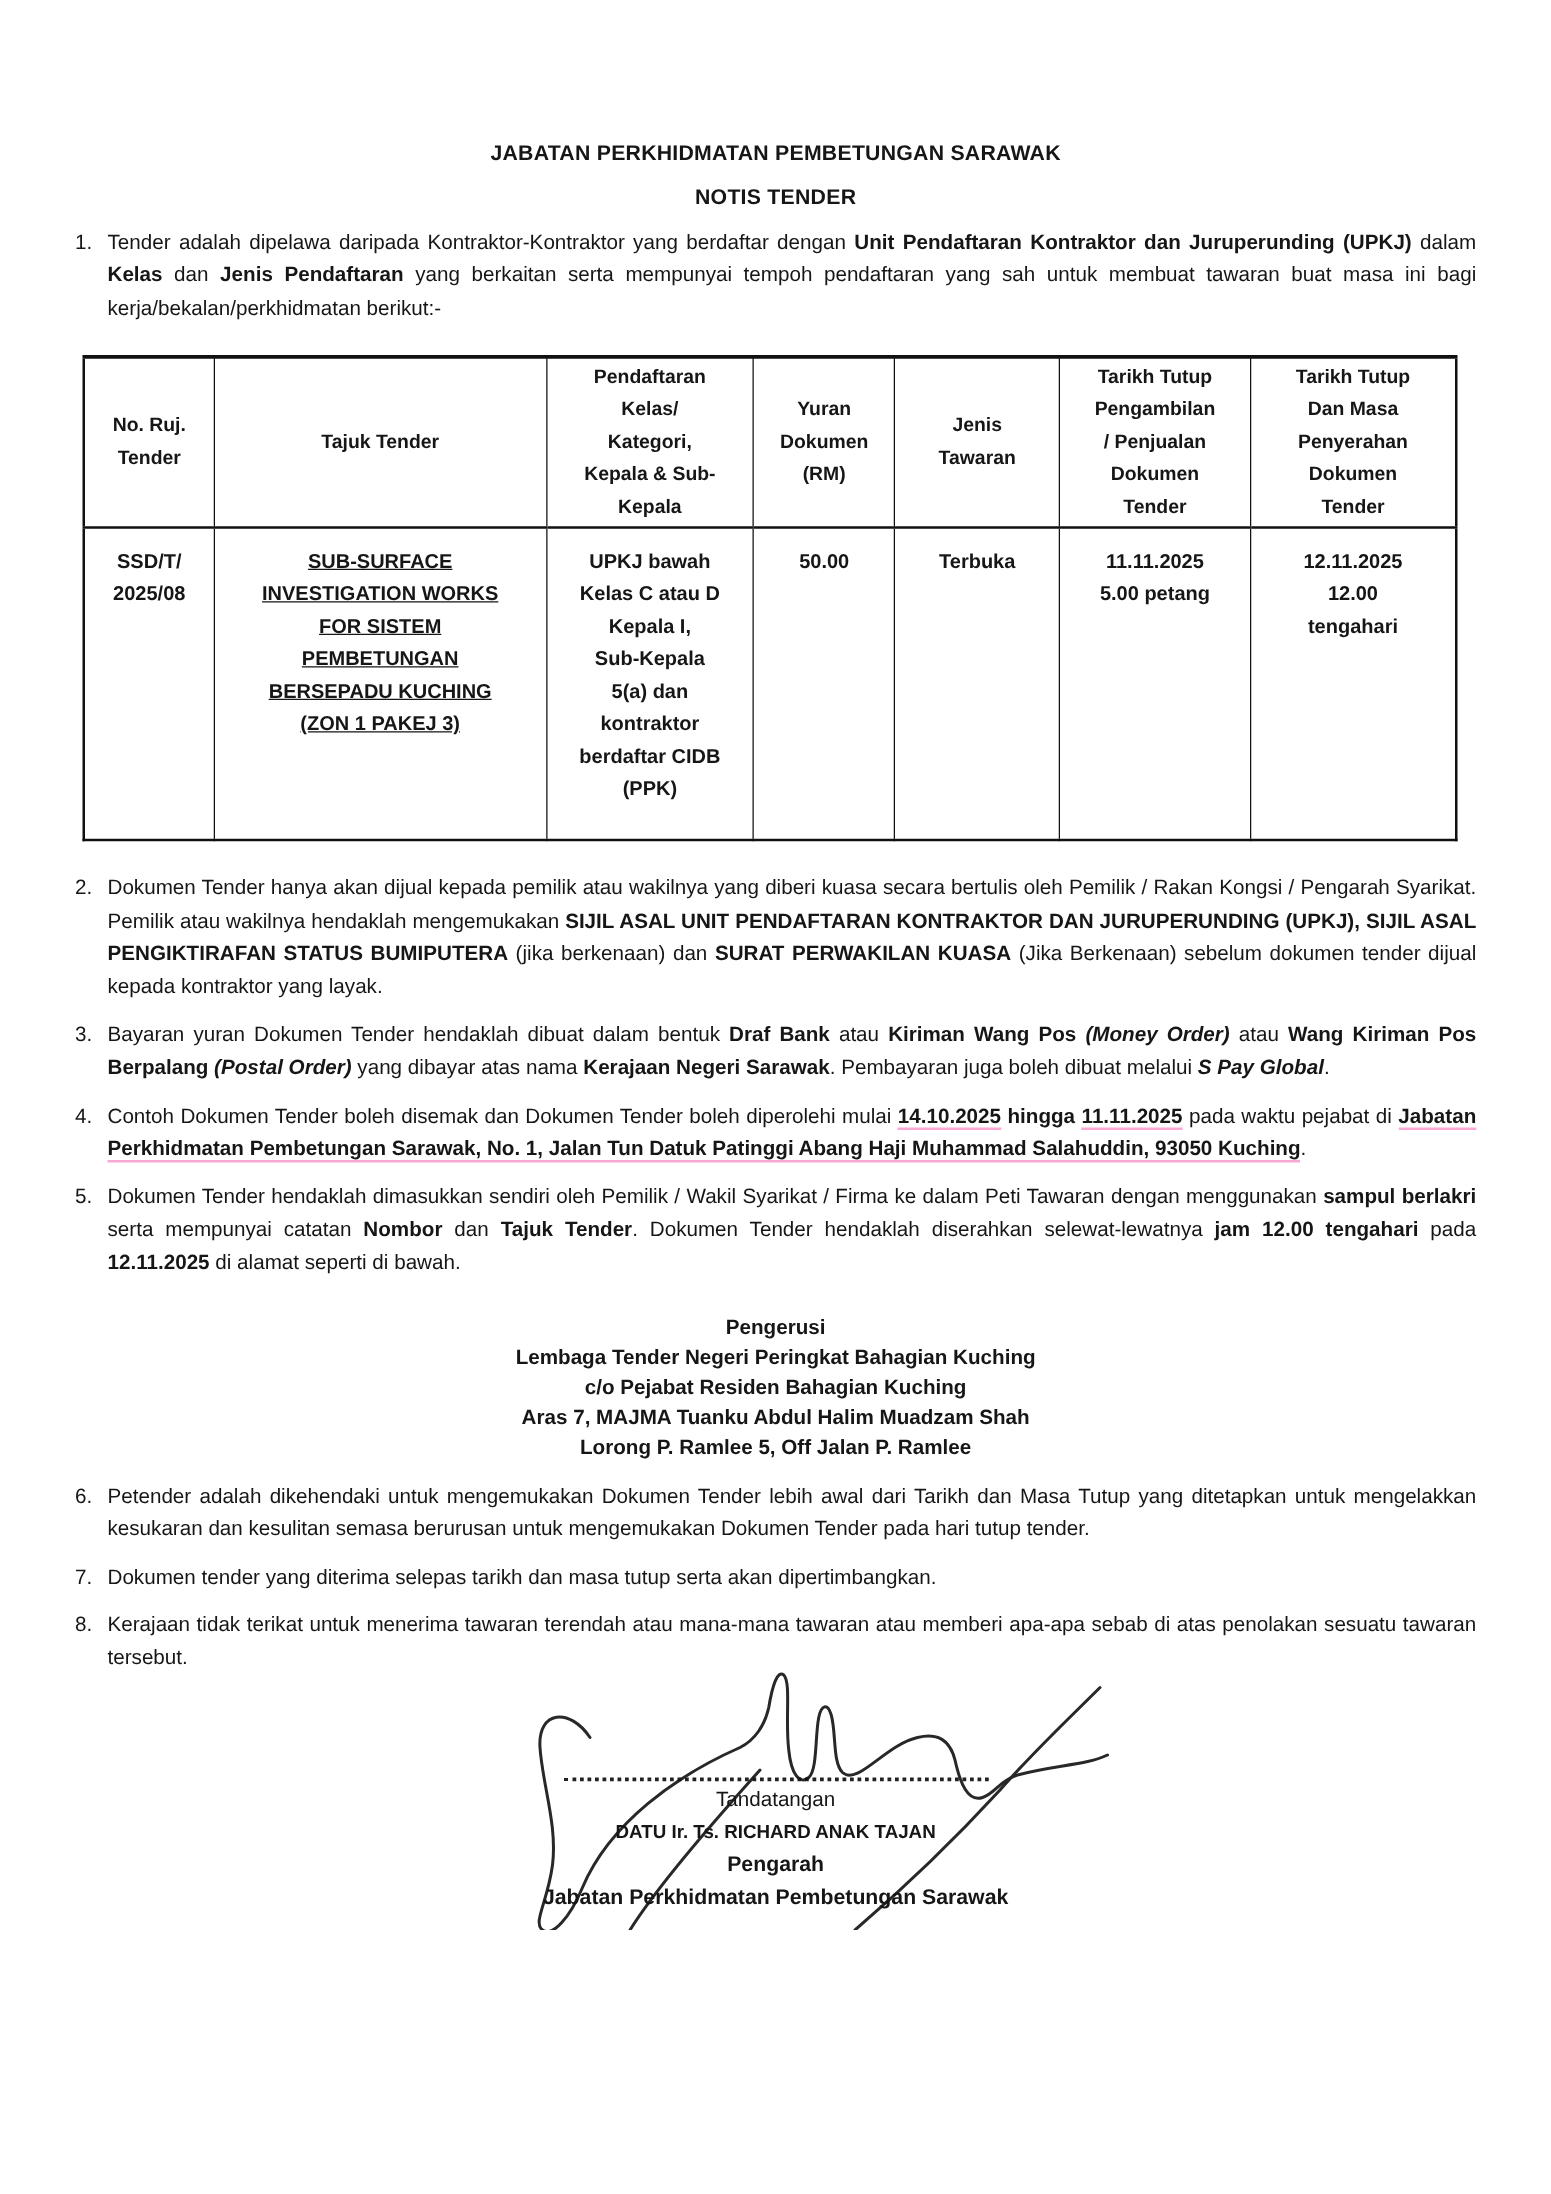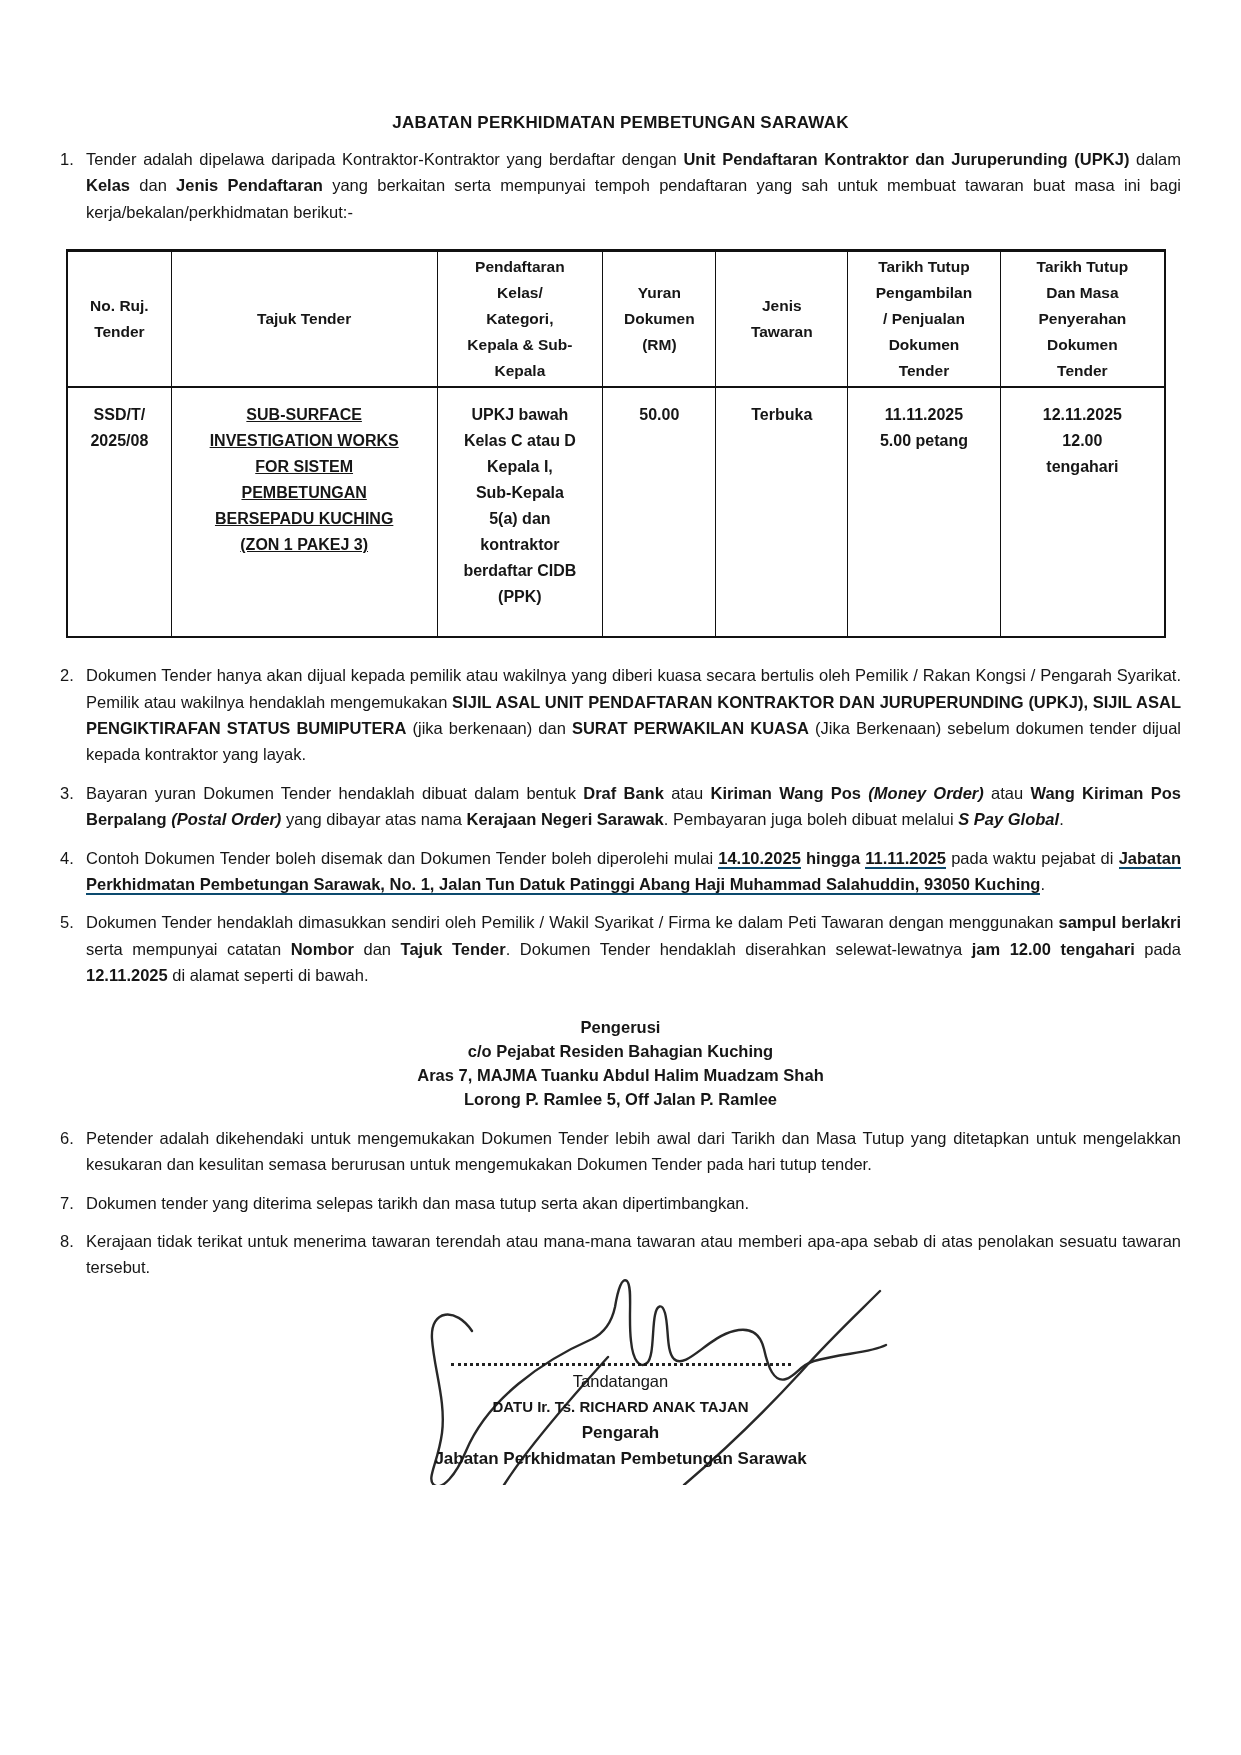--- a/index.html
+++ b/index.html
@@ -40,21 +40,21 @@
   .para .num {
     flex: 0 0 26px;
     text-align: left;
   }
   .para .ptext {
     flex: 1;
     text-align: justify;
   }
   .b { font-weight: bold; }
   .i { font-style: italic; }
-  .u { border-bottom: 2px solid #0c4a6e; padding-bottom: 0px; }
+  .u { border-bottom: 2px solid #f9a8d4; padding-bottom: 0px; }
 
   .mt-p1 { margin-top: 12px; }
   .mt-p2 { margin-top: 24px; }
   .mt-sm { margin-top: 12px; }
   .mt-md { margin-top: 14px; }
 
   
   table.tender {
     margin-top: 24px;
     margin-left: 6px;
@@ -135,20 +135,21 @@
     pointer-events: none;
   }
 </style>
 </head>
 <body>
 
 <div class="page">
   <div class="content">
 
     <div class="doc-title">JABATAN PERKHIDMATAN PEMBETUNGAN SARAWAK</div>
+    <div class="doc-subtitle">NOTIS TENDER</div>
 
     <div class="para mt-p1">
       <span class="num">1.</span>
       <span class="ptext"><span>Tender adalah dipelawa daripada Kontraktor-Kontraktor yang berdaftar dengan </span><span class="b">Unit Pendaftaran Kontraktor dan Juruperunding (UPKJ)</span><span> dalam </span><span class="b">Kelas</span><span> dan </span><span class="b">Jenis Pendaftaran</span><span> yang berkaitan serta mempunyai tempoh pendaftaran yang sah untuk membuat tawaran buat masa ini bagi kerja/bekalan/perkhidmatan berikut:-</span></span>
     </div>
 
     <table class="tender">
       <colgroup>
         <col class="c-ref">
           <col class="c-title">
@@ -197,20 +198,21 @@
       <span class="ptext"><span>Contoh Dokumen Tender boleh disemak dan Dokumen Tender boleh diperolehi mulai </span><span class="b u">14.10.2025</span><span> </span><span class="b">hingga</span><span> </span><span class="b u">11.11.2025</span><span> pada waktu pejabat di </span><span class="b u">Jabatan Perkhidmatan Pembetungan Sarawak, No. 1, Jalan Tun Datuk Patinggi Abang Haji Muhammad Salahuddin, 93050 Kuching</span><span>.</span></span>
     </div>
 
     <div class="para mt-sm">
       <span class="num">5.</span>
       <span class="ptext"><span>Dokumen Tender hendaklah dimasukkan sendiri oleh Pemilik / Wakil Syarikat / Firma ke dalam Peti Tawaran dengan menggunakan </span><span class="b">sampul berlakri</span><span> serta mempunyai catatan </span><span class="b">Nombor</span><span> dan </span><span class="b">Tajuk Tender</span><span>. Dokumen Tender hendaklah diserahkan selewat-lewatnya </span><span class="b">jam 12.00 tengahari</span><span> pada </span><span class="b">12.11.2025</span><span> di alamat seperti di bawah.</span></span>
     </div>
 
     <div class="address">
       <div>Pengerusi</div>
+      <div>Lembaga Tender Negeri Peringkat Bahagian Kuching</div>
       <div>c/o Pejabat Residen Bahagian Kuching</div>
       <div>Aras 7, MAJMA Tuanku Abdul Halim Muadzam Shah</div>
       <div>Lorong P. Ramlee 5, Off Jalan P. Ramlee</div>
     </div>
 
     <div class="para mt-md">
       <span class="num">6.</span>
       <span class="ptext"><span>Petender adalah dikehendaki untuk mengemukakan Dokumen Tender lebih awal dari Tarikh dan Masa Tutup yang ditetapkan untuk mengelakkan kesukaran dan kesulitan semasa berurusan untuk mengemukakan Dokumen Tender pada hari tutup tender.</span></span>
     </div>
 

